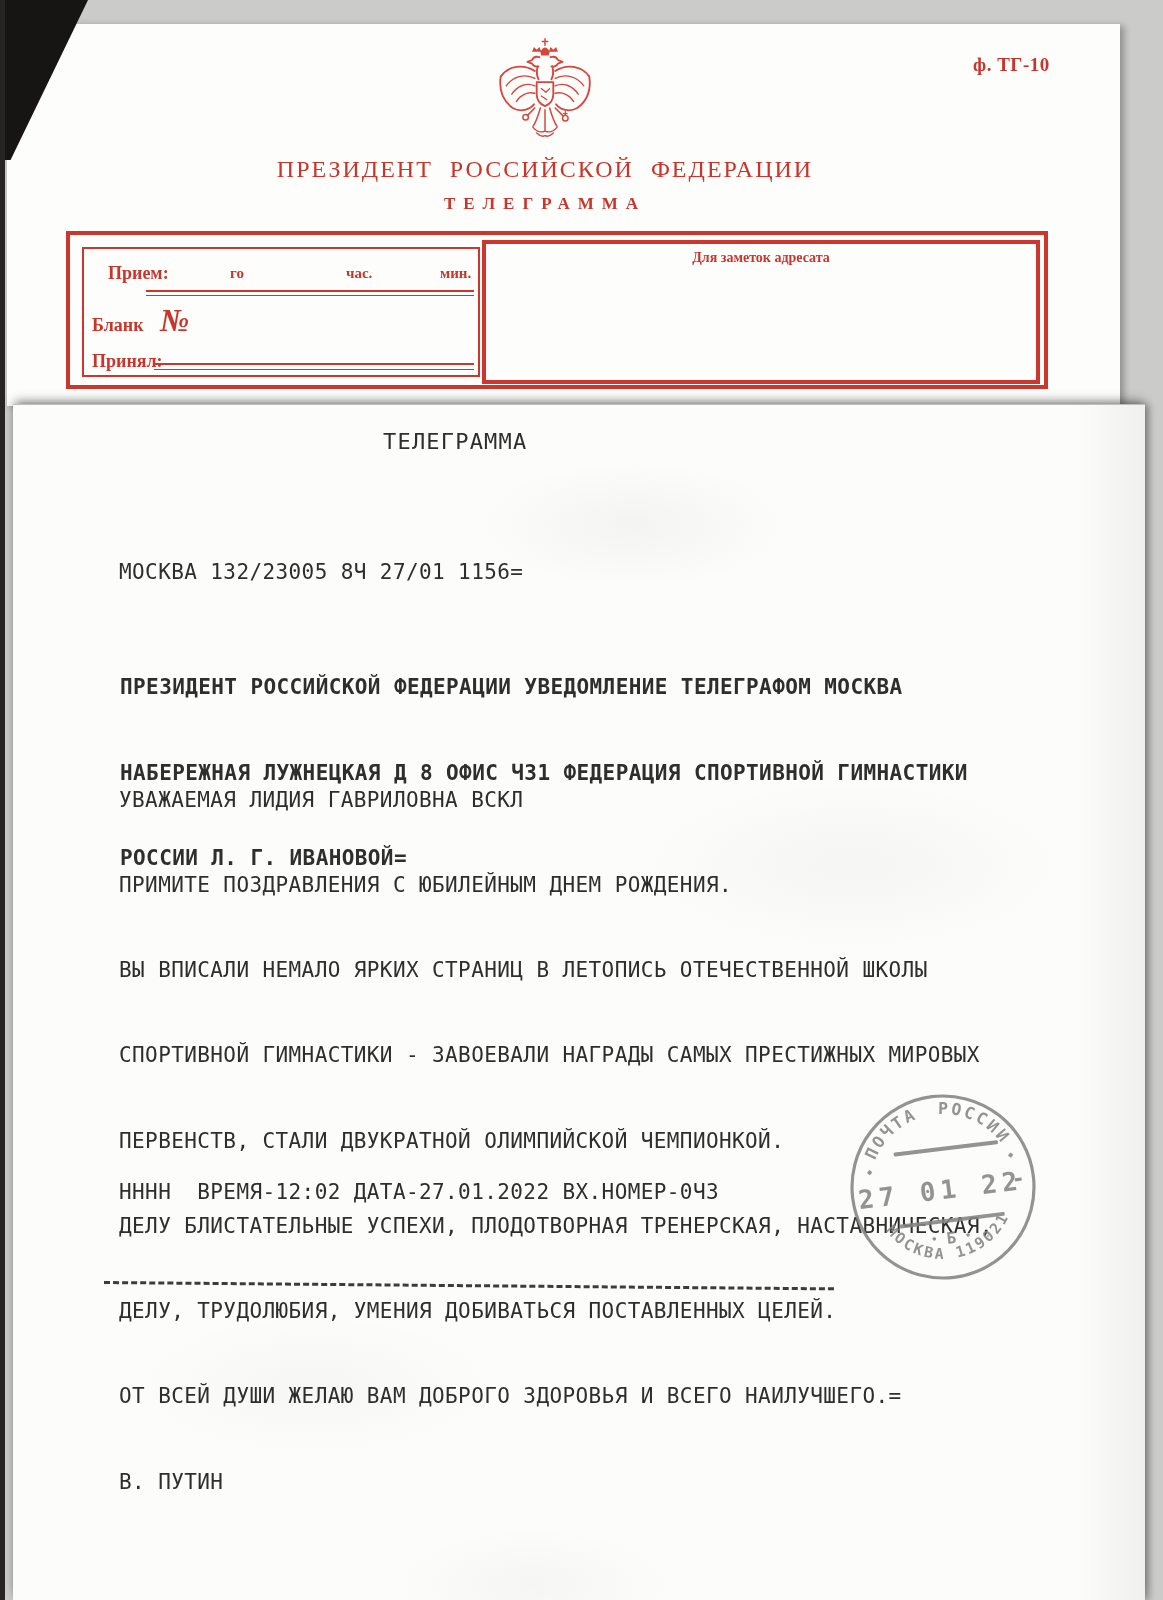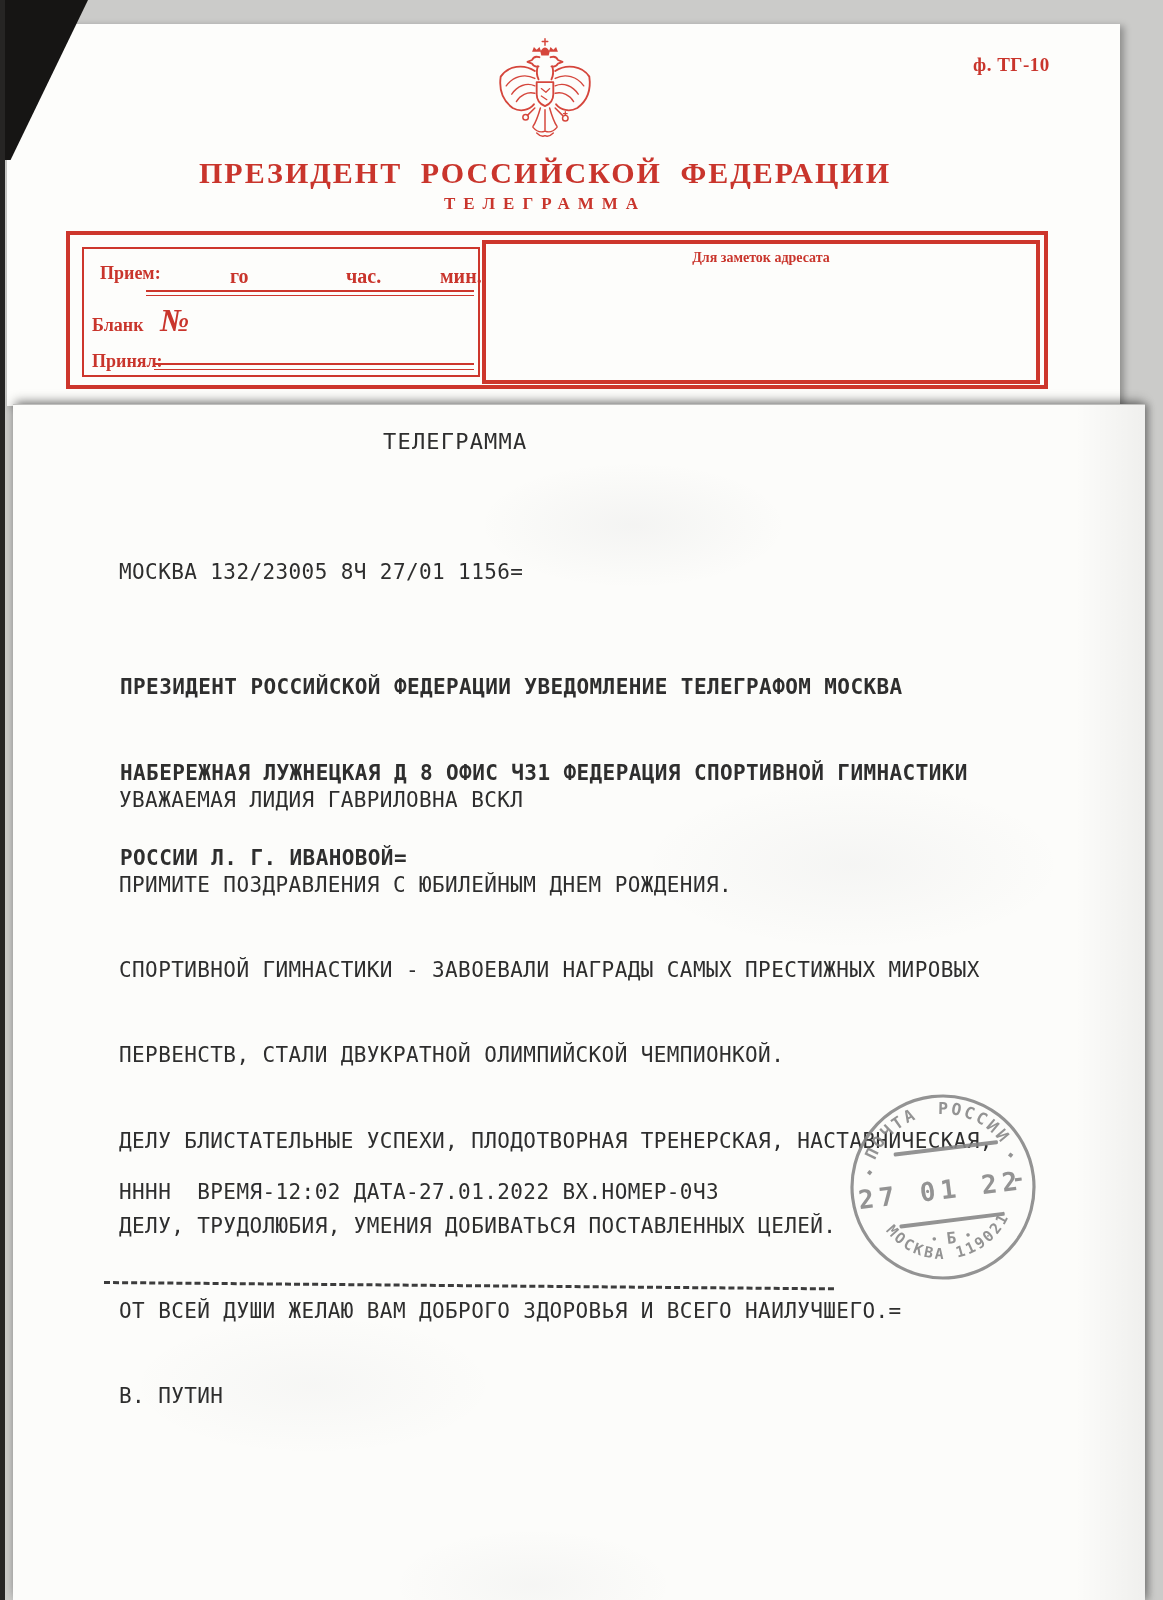--- a/index.html
+++ b/index.html
@@ -29,28 +29,28 @@
     background:
       radial-gradient(220px 90px at 620px 120px, rgba(90,95,105,.05), transparent 70%),
       radial-gradient(300px 120px at 840px 460px, rgba(90,95,105,.045), transparent 70%),
       radial-gradient(260px 100px at 300px 980px, rgba(90,95,105,.035), transparent 70%),
       radial-gradient(200px 80px at 520px 1180px, rgba(90,95,105,.04), transparent 70%);}
   
   .red{color:#c9352c;}
   .form-code{left:973px;top:54px;font-size:19px;font-weight:bold;z-index:3;letter-spacing:.5px;}
   .emblem{left:494px;top:36px;width:102px;height:120px;z-index:3;}
   .lh-title{left:545px;top:156px;transform:translateX(-50%);z-index:3;
-    font-size:30px;font-weight:bold;letter-spacing:2px;word-spacing:9px;white-space:pre;}
+    font-size:24px;font-weight:normal;letter-spacing:2px;word-spacing:9px;white-space:pre;}
   .lh-subtitle{left:545px;top:194px;transform:translateX(-50%);z-index:3;
     font-size:17px;font-weight:bold;letter-spacing:8px;}
   .form-box{left:66px;top:231px;width:974px;height:150px;border:4px solid #cd362c;z-index:3;}
   .cell-left{position:absolute;left:12px;top:12px;width:394px;height:126px;border:2px solid #cd362c;}
   .cell-right{position:absolute;left:412px;top:5px;width:550px;height:136px;border:4px solid #cd362c;}
   .flabel{position:absolute;color:#c9352c;font-weight:bold;font-size:18px;white-space:nowrap;}
-  .funit{position:absolute;color:#c9352c;font-weight:bold;font-size:20px;}
+  .funit{position:absolute;color:#c9352c;font-weight:bold;font-size:15px;}
   .fline{position:absolute;height:0;border-top:2px solid #cd362c;}
   .numsign{position:absolute;color:#c9352c;font-size:32px;font-style:italic;font-weight:bold;}
   .notes-label{position:absolute;left:50%;top:6px;transform:translateX(-50%);
     color:#c9352c;font-weight:bold;font-size:14px;white-space:nowrap;}
   
   .mono{font-family:"DejaVu Sans Mono", monospace;color:#2e2e2e;white-space:pre;z-index:4;
     letter-spacing:.4px;}
   .tg-heading{left:383px;top:429px;font-size:22px;letter-spacing:1.2px;}
   .routing{left:119px;top:560px;font-size:21px;}
   .addr{left:120px;top:616px;font-size:21px;line-height:28.5px;font-weight:bold;}
@@ -98,21 +98,21 @@
       <path d="M42,99 q6,7 13,4 q7,3 13,-4 M46,105 q5,5 9,3 q4,2 9,-3" stroke-width="1.5"></path>
     </g>
   </svg>
 </div>
 
 <div class="abs red lh-title">ПРЕЗИДЕНТ РОССИЙСКОЙ ФЕДЕРАЦИИ</div>
 <div class="abs red lh-subtitle">ТЕЛЕГРАММА</div>
 
 <div class="abs form-box">
   <div class="cell-left">
-    <span class="flabel" style="left:16px;top:14px;">Прием:</span>
+    <span class="flabel" style="left:24px;top:14px;">Прием:</span>
     <span class="funit" style="left:146px;top:16px;">го</span>
     <span class="funit" style="left:262px;top:16px;">час.</span>
     <span class="funit" style="left:356px;top:16px;">мин.</span>
     <div class="fline" style="left:62px;top:41px;width:328px;"></div>
     <div class="fline" style="left:62px;top:46px;width:328px;border-top-width:1px;"></div>
     <span class="flabel" style="left:8px;top:66px;">Бланк</span>
     <span class="numsign" style="left:76px;top:53px;">№</span>
     <span class="flabel" style="left:8px;top:102px;">Принял:</span>
     <div class="fline" style="left:70px;top:114px;width:320px;"></div>
     <div class="fline" style="left:70px;top:120px;width:320px;border-top-width:1.5px;"></div>
@@ -132,20 +132,21 @@
 
 <div class="abs mono addr">
   <div>ПРЕЗИДЕНТ РОССИЙСКОЙ ФЕДЕРАЦИИ УВЕДОМЛЕНИЕ ТЕЛЕГРАФОМ МОСКВА</div>
   <div>НАБЕРЕЖНАЯ ЛУЖНЕЦКАЯ Д 8 ОФИС Ч31 ФЕДЕРАЦИЯ СПОРТИВНОЙ ГИМНАСТИКИ</div>
   <div>РОССИИ Л. Г. ИВАНОВОЙ=</div>
 </div>
 
 <div class="abs mono body">
   <div>УВАЖАЕМАЯ ЛИДИЯ ГАВРИЛОВНА ВСКЛ</div>
   <div>ПРИМИТЕ ПОЗДРАВЛЕНИЯ С ЮБИЛЕЙНЫМ ДНЕМ РОЖДЕНИЯ.</div>
+  <div>ВЫ ВПИСАЛИ НЕМАЛО ЯРКИХ СТРАНИЦ В ЛЕТОПИСЬ ОТЕЧЕСТВЕННОЙ ШКОЛЫ</div>
   <div>СПОРТИВНОЙ ГИМНАСТИКИ - ЗАВОЕВАЛИ НАГРАДЫ САМЫХ ПРЕСТИЖНЫХ МИРОВЫХ</div>
   <div>ПЕРВЕНСТВ, СТАЛИ ДВУКРАТНОЙ ОЛИМПИЙСКОЙ ЧЕМПИОНКОЙ.</div>
   <div>ДЕЛУ БЛИСТАТЕЛЬНЫЕ УСПЕХИ, ПЛОДОТВОРНАЯ ТРЕНЕРСКАЯ, НАСТАВНИЧЕСКАЯ,</div>
   <div>ДЕЛУ, ТРУДОЛЮБИЯ, УМЕНИЯ ДОБИВАТЬСЯ ПОСТАВЛЕННЫХ ЦЕЛЕЙ.</div>
   <div>ОТ ВСЕЙ ДУШИ ЖЕЛАЮ ВАМ ДОБРОГО ЗДОРОВЬЯ И ВСЕГО НАИЛУЧШЕГО.=</div>
   <div>В. ПУТИН</div>
   
 </div>
 
 <div class="abs mono service">НННН  ВРЕМЯ-12:02 ДАТА-27.01.2022 ВХ.НОМЕР-0Ч3</div>

